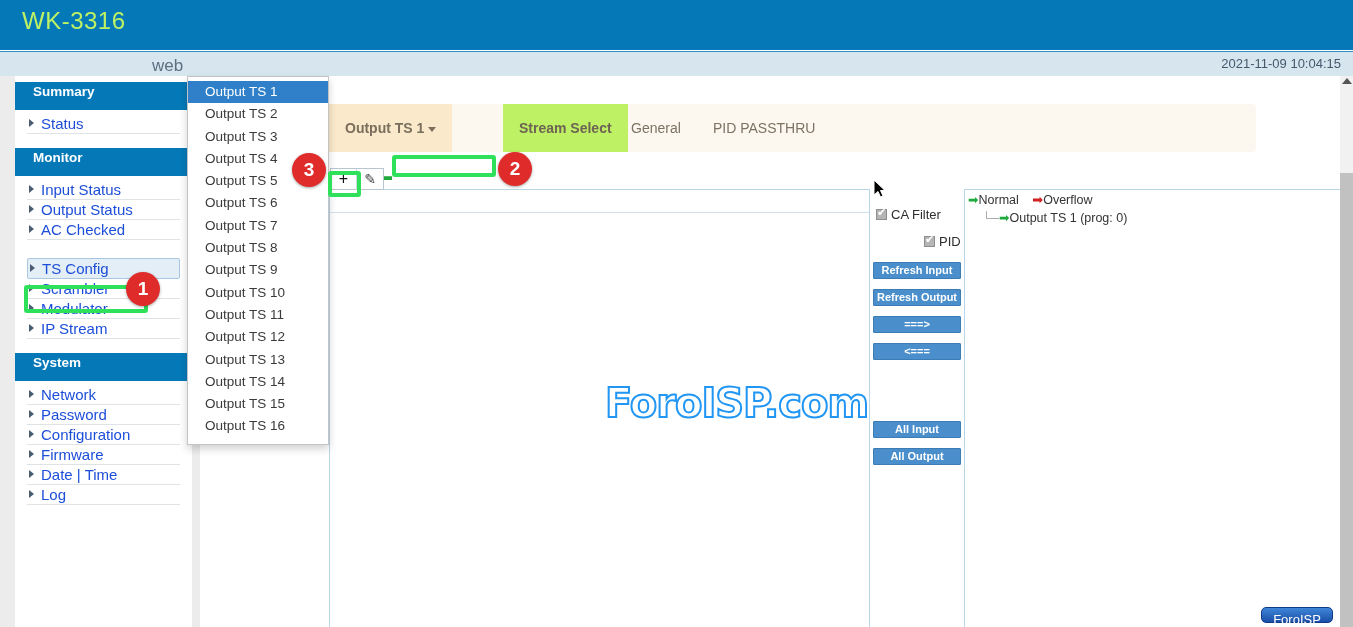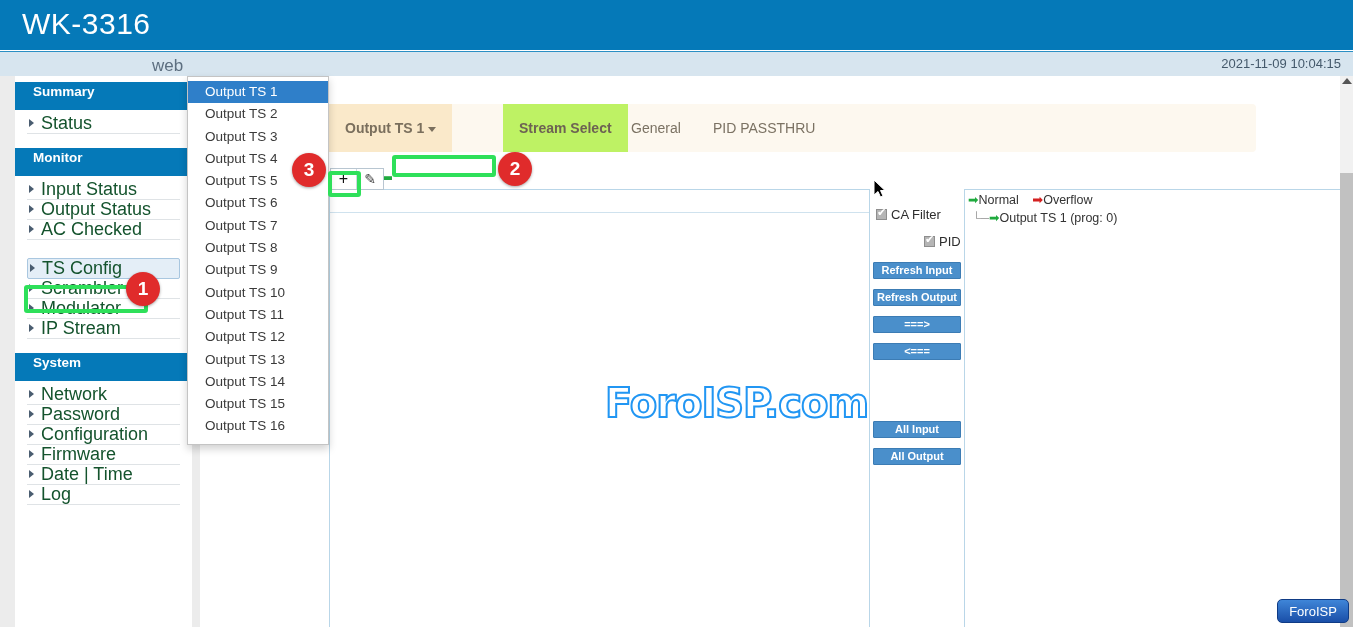--- a/index.html
+++ b/index.html
@@ -12,21 +12,21 @@
     position:relative;
   }
 
   
   #app-header{
     position:absolute; left:0; top:0; width:1353px; height:50px;
     background:#0579b8;
   }
   #app-title{
     position:absolute; left:22px; top:7px;
-    font-size:30px; color:#ffffff; font-weight:400; letter-spacing:.5px;
+    font-size:24px; color:#bef264; font-weight:400; letter-spacing:.5px;
   }
   #sub-bar{
     position:absolute; left:0; top:51px; width:1353px; height:25px;
     background:#d7e5ef; border-top:1px solid #2a8fc4;
   }
   #sub-bar-welcome{
     position:absolute; left:152px; top:4px;
     font-size:17px; color:#5d6f80;
     width:36px; overflow:hidden; white-space:nowrap;
   }
@@ -49,21 +49,21 @@
   .nav-group-title{
     height:28px; line-height:20px;
     background:#0579b8; color:#ffffff;
     font-size:13.5px; font-weight:bold;
     padding-left:18px;
   }
   .nav-items{ padding:4px 12px 8px 12px; }
   .nav-item{
     position:relative;
     height:20px; line-height:19px;
-    font-size:18px; color:#14532d;
+    font-size:15px; color:#1d4ed8;
     border-bottom:1px solid #dfe3e6;
     padding-left:14px;
     cursor:pointer;
     white-space:nowrap;
   }
   .nav-item .tri{
     position:absolute; left:2px; top:5px;
     width:0;height:0;
     border-left:5px solid #4a5d70;
     border-top:4px solid transparent;
@@ -213,21 +213,21 @@
     position:absolute; left:764px; top:113px;
     width:383px; height:455px;
     background:#ffffff;
     border:1px solid #b9d6e8;
   }
   #legend-row{
     position:absolute; left:3px; top:2px;
     font-size:12.5px; color:#333; white-space:nowrap;
   }
   #tree-item{
-    position:absolute; left:7px; top:20px;
+    position:absolute; left:17px; top:20px;
     font-size:12.5px; color:#333; white-space:nowrap;
   }
   .dash{
     display:inline-block; color:#9a9a9a; font-size:12px;
   }
   .arrow-red{ color:#d42020; font-size:13px; }
 
   
   #scrollbar-track{
     position:absolute; right:0; top:76px; width:13px; height:551px;
@@ -259,22 +259,22 @@
   .hl-box{
     position:absolute;
     border:4px solid #2ee05a;
     border-radius:3px;
     z-index:50;
     pointer-events:none;
   }
 
   
   #foroisp-badge{
-    position:absolute; right:4px; bottom:4px;
-    width:72px; height:24px;
+    position:absolute; right:20px; bottom:4px;
+    width:72px; height:16px;
     background:linear-gradient(#3f86d8,#1a4fa8);
     border:1px solid #0f3b85;
     border-radius:5px;
     color:#ffffff; font-size:13px;
     text-align:center; line-height:23px;
     z-index:70;
   }
 
   
   #cursor{

